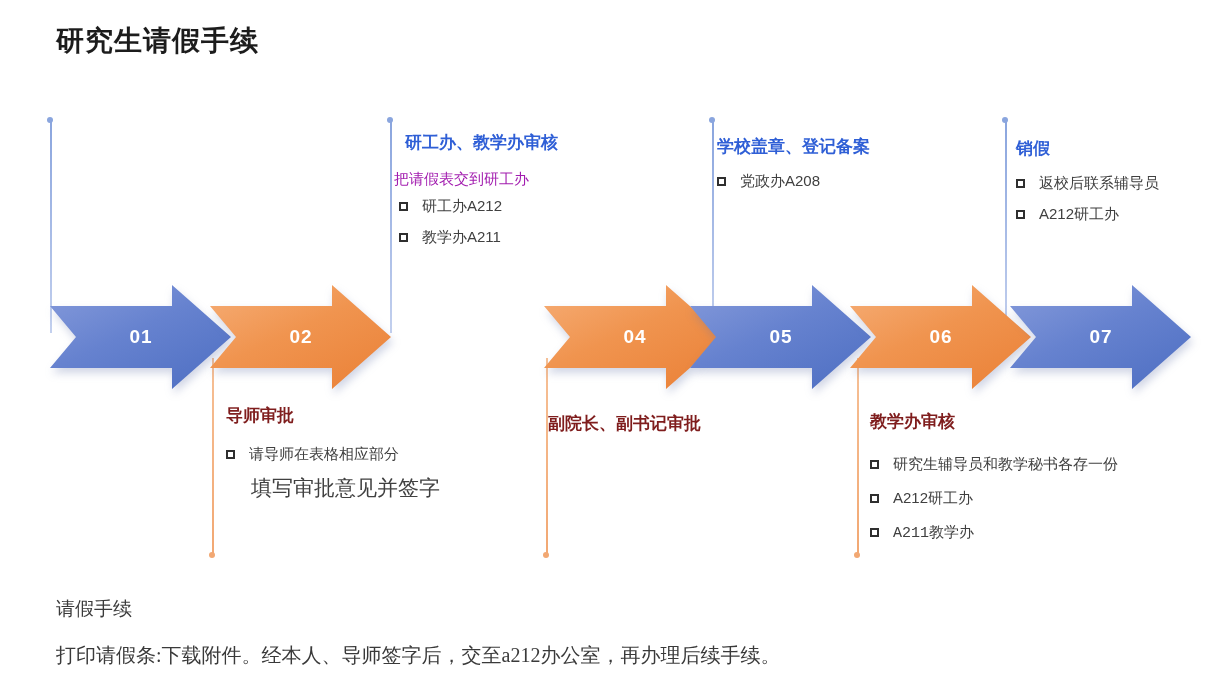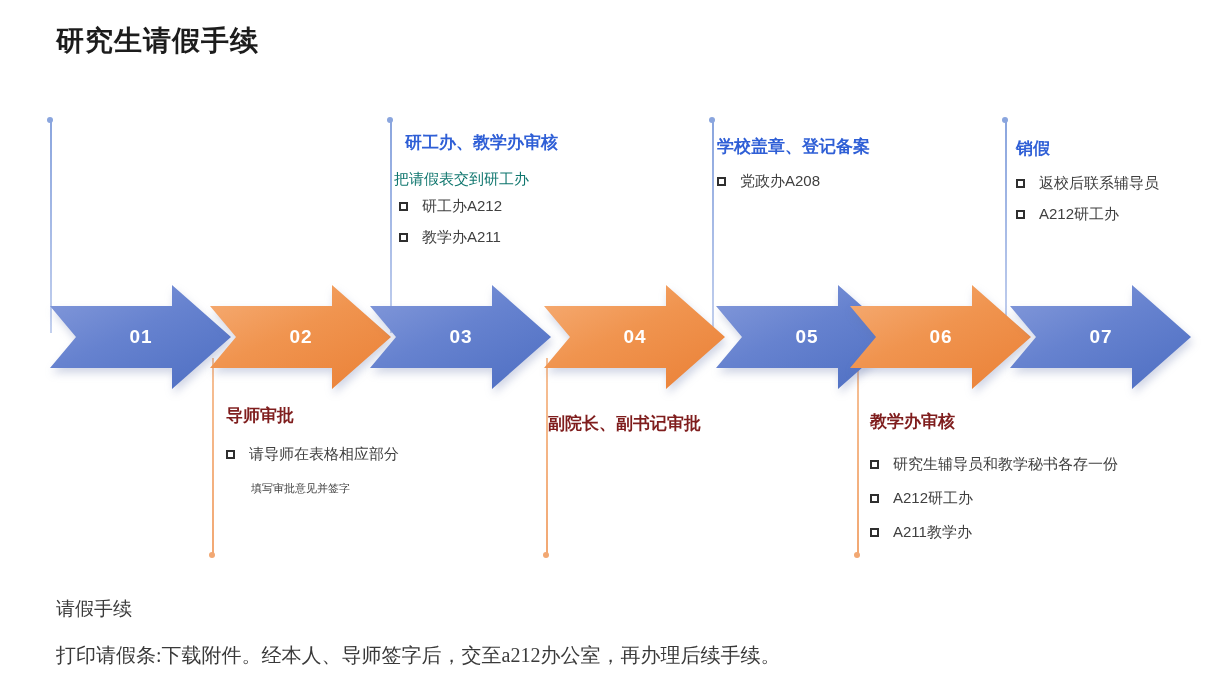--- a/index.html
+++ b/index.html
@@ -30,26 +30,26 @@
   .arrow.orange .shape { background:linear-gradient(155deg,#f6ae77 0%,#f0944f 45%,#ea8036 100%); }
   .arrow .num {
     position:absolute; left:26px; width:130px; top:50%; transform:translateY(-52%);
     text-align:center; color:#ffffff; font-size:19px; font-weight:800; letter-spacing:1px;
   }
   
   .col { position:absolute; z-index:10; }
   .hd { font-size:17px; font-weight:800; white-space:nowrap; }
   .hd.blue { color:#2f5fd6; }
   .hd.orange { color:#7f1d1d; }
-  .intro { font-size:15px; color:#0f766e; margin-top:16px; white-space:nowrap; }
+  .intro { font-size:15px; color:#a21caf; margin-top:16px; white-space:nowrap; }
   ul.items { list-style:none; margin-top:12px; }
   ul.items.gap-lg { margin-top:24px; }
   ul.items li { display:flex; align-items:center; height:31px; font-size:15px; color:#404040; white-space:nowrap; }
   .sq { display:inline-block; width:9px; height:9px; border:2px solid #2f2f2f; margin-right:14px; flex:none; }
-  .cont { font-size:11px; color:#404040; padding-left:25px; margin-top:4px; line-height:28px; white-space:nowrap; }
+  .cont { font-size:21px; color:#404040; padding-left:25px; margin-top:4px; line-height:28px; white-space:nowrap; }
   
   .footer { position:absolute; left:56px; top:596px; z-index:10;
             font-family:Liberation Serif, serif; color:#3a3a3a; }
   .footer .f1 { font-size:19px; }
   .footer .f2 { font-size:20px; margin-top:20px; }
 </style>
 </head>
 <body>
 
 <div class="canvas">
@@ -73,29 +73,25 @@
   <div class="dot orange" style="left:854px; top:552px;"></div>
 
   <div class="arrow blue" style="left:50px;  z-index:2;">
       <div class="shape"></div>
       <span class="num">01</span>
     </div>
   <div class="arrow orange" style="left:210px; z-index:3;">
       <div class="shape"></div>
       <span class="num">02</span>
     </div>
-  <div class="arrow blue" style="left:370px; z-index:4;">
-      <div class="shape"></div>
-      <span class="num">03</span>
-    </div>
   <div class="arrow orange" style="left:544px; z-index:5;">
       <div class="shape"></div>
       <span class="num">04</span>
     </div>
-  <div class="arrow blue" style="left:716px; z-index:6;">
+  <div class="arrow blue" style="left:690px; z-index:6;">
       <div class="shape"></div>
       <span class="num">05</span>
     </div>
   <div class="arrow orange" style="left:850px; z-index:7;">
       <div class="shape"></div>
       <span class="num">06</span>
     </div>
   <div class="arrow blue" style="left:1010px;z-index:8;">
       <div class="shape"></div>
       <span class="num">07</span>
@@ -160,21 +156,21 @@
     <div class="hd orange">教学办审核</div>
     <ul class="items" style="margin-top:14px;">
       <li style="height:34px;">
           <span class="sq"></span>
           <span>研究生辅导员和教学秘书各存一份</span>
         </li>
       <li style="height:34px;">
           <span class="sq"></span>
           <span>A212研工办</span>
         </li>
-      <li style="height:34px;">
+      <li style="height:34px;font-family:Liberation Mono, monospace;">
           <span class="sq"></span>
           <span>A211教学办</span>
         </li>
     </ul>
   </div>
 
   <div class="footer">
     <div class="f1">请假手续</div>
     <div class="f2">打印请假条:下载附件。经本人、导师签字后，交至a212办公室，再办理后续手续。</div>
   </div>

